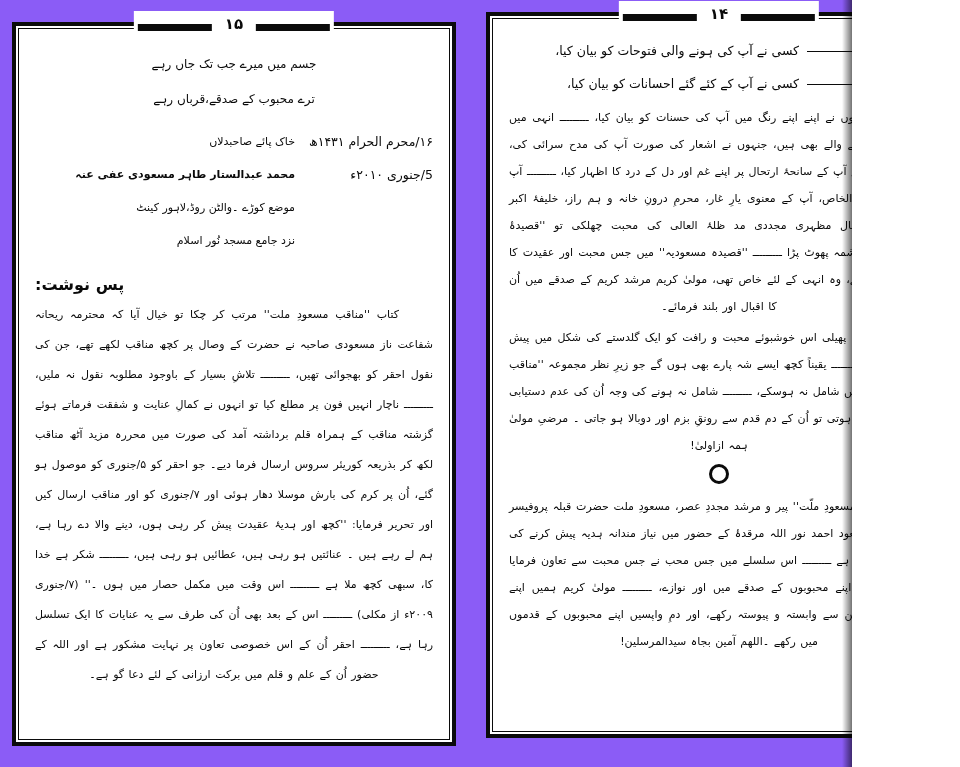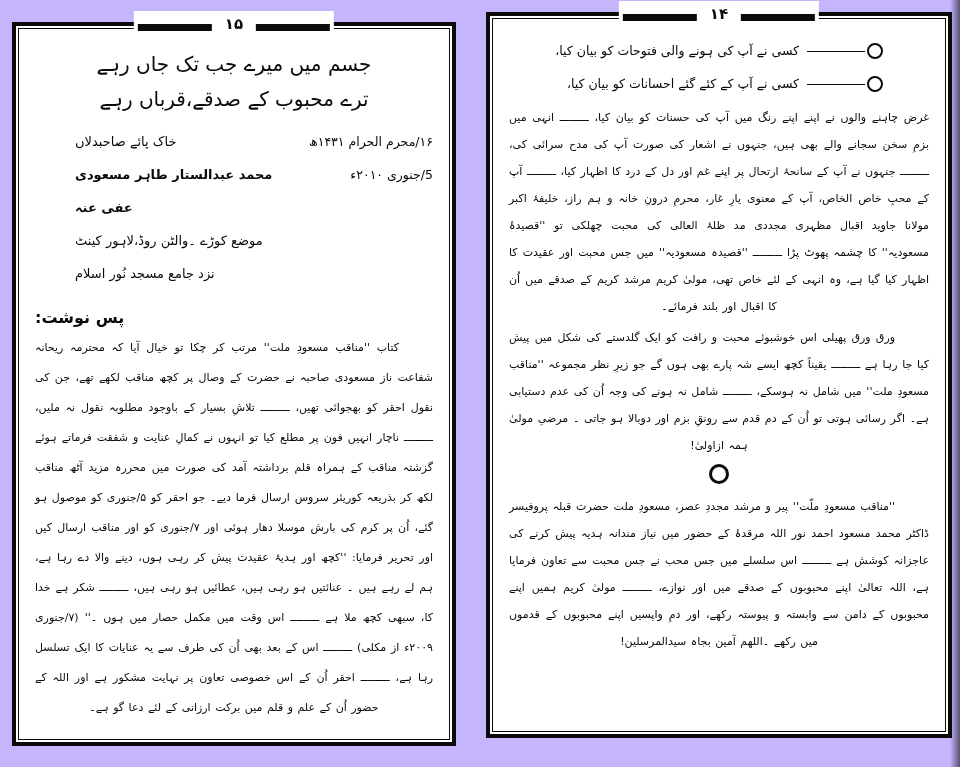--- a/index.html
+++ b/index.html
@@ -1,17 +1,17 @@
 <!DOCTYPE html>
 <html lang="ur" dir="ltr"><head>
 <meta charset="utf-8">
 <style>
   html,body{margin:0;padding:0;background:#ffffff;}
   .scan{
-    position:relative;width:960px;height:767px;background:#c4b5fd;overflow:hidden;
+    position:relative;width:852px;height:767px;background:#8b5cf6;overflow:hidden;
     font-family:"DejaVu Sans",sans-serif;color:#0a0a0a;
   }
   .edge-shadow{
     position:absolute;right:0;top:0;width:10px;height:100%;
     background:linear-gradient(to right, rgba(0,0,0,0), rgba(0,0,0,0.55));
   }
   
   .page{position:absolute;background:#fff;border:4px solid #0b0b0b;}
   .page-left {left:12px;top:22px;width:436px;height:716px;}
   .page-right{left:486px;top:12px;width:458px;height:718px;}
@@ -28,29 +28,29 @@
   .num-bar{width:74px;height:7px;background:#0b0b0b;margin-top:6px;}
   .num{font-size:15px;font-weight:bold;letter-spacing:1px;line-height:1;direction:rtl;}
   
   .para{
     margin:0;font-size:11px;text-align:justify;text-align-last:center;
     line-height:27px;word-spacing:1px;
   }
   .indent{text-indent:34px;}
   .p15{line-height:30px;}
   .poetry{text-align:center;margin:6px 0 8px 0;}
-  .poetry-line{font-size:20px;line-height:35px;}
+  .poetry-line{font-size:12px;line-height:35px;}
   .heading{
     font-weight:bold;font-size:16px;margin:18px 0 6px 0;
     text-align:left;letter-spacing:0.5px;
   }
   
   .colophon{display:flex;justify-content:space-between;align-items:flex-start;margin:4px 0 2px 0;}
   .col-dates{width:138px;font-size:12.5px;line-height:33px;white-space:nowrap;}
-  .col-sig{flex:1;text-align:left;font-size:13px;line-height:33px;padding-left:40px;}
+  .col-sig{flex:1;text-align:right;font-size:11px;line-height:33px;padding-left:40px;}
   .bold{font-weight:bold;}
   
   .bullet-row{display:flex;align-items:center;margin:7px 0;padding-right:46px;font-size:12.5px;line-height:26px;}
   .ring{
     flex:none;width:12px;height:12px;border:2.2px solid #0b0b0b;border-radius:50%;
     margin-left:2px;background:#fff;
   }
   .bullet-dash{flex:none;width:58px;border-top:1.8px solid #0b0b0b;margin-left:8px;}
   
   .ornament-row{text-align:center;margin:5px 0 4px 0;line-height:20px;}

